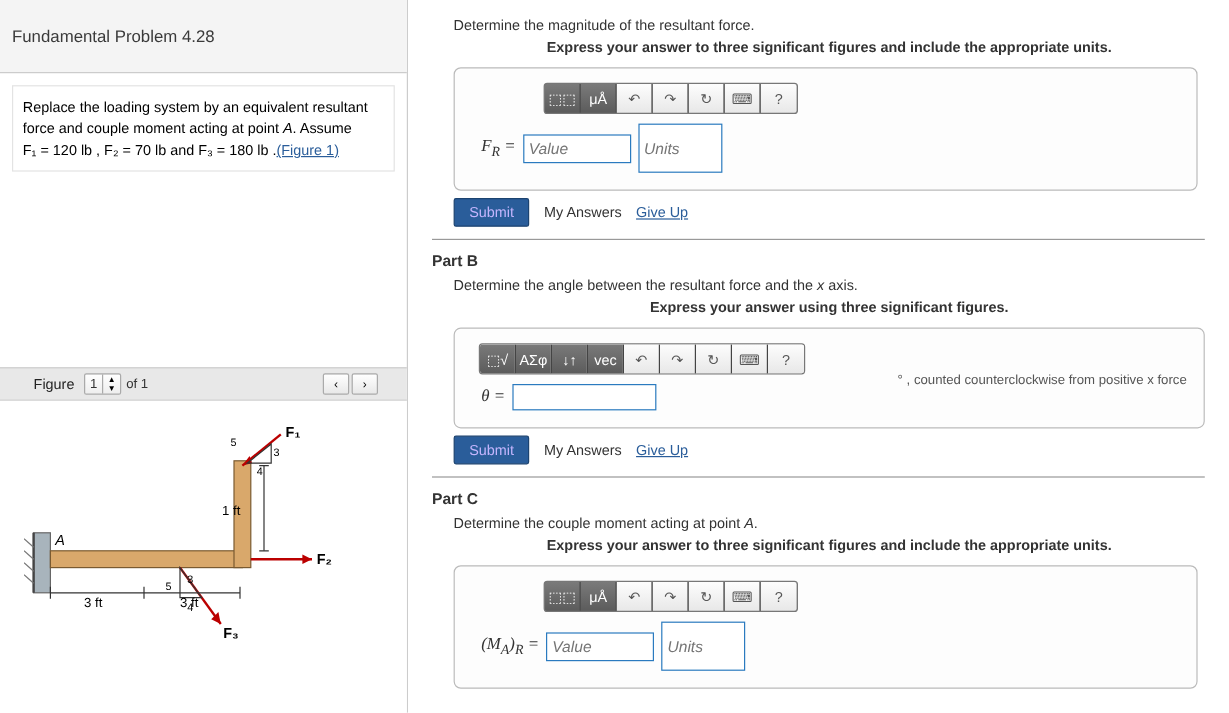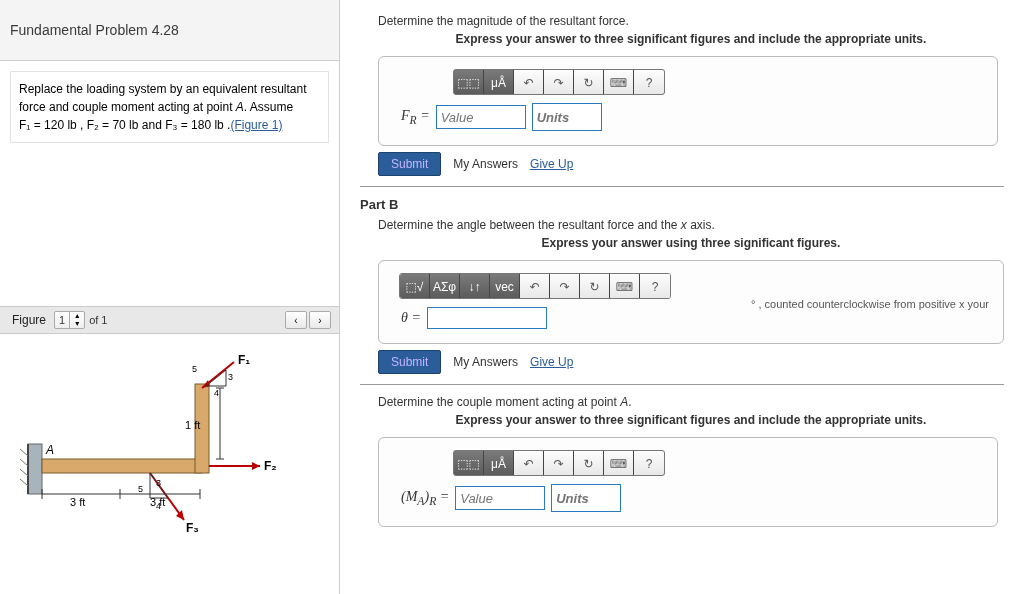--- a/index.html
+++ b/index.html
@@ -2,41 +2,41 @@
 <html><head>
 <meta charset="utf-8">
 <style>
 * { box-sizing: border-box; margin: 0; padding: 0; }
 body { font-family: Arial, sans-serif; font-size: 12px; color: #333; background: #fff; width: 1024px; height: 594px; display: flex; }
 .left-col { width: 340px; border-right: 1px solid #ccc; display: flex; flex-direction: column; }
 .right-col { flex: 1; padding: 8px 20px; overflow: hidden; }
 .title-bar { background: #f4f4f4; padding: 22px 10px; font-size: 14px; border-bottom: 1px solid #ccc; color: #3a3a3a; }
 .prob-box { border: 1px solid #e3e3e3; margin: 10px; padding: 8px; font-size: 12px; line-height: 1.5; color: #000; }
 .figure-panel { margin-top: auto; }
-.figure-header { background: #e8e8e8; border-top: 1px solid #ccc; border-bottom: 1px solid #ccc; padding: 4px 8px; display: flex; align-items: center; gap: 4px; }
+.figure-header { background: #e8e8e8; border-top: 1px solid #ccc; border-bottom: 1px solid #ccc; padding: 4px 24px; display: flex; align-items: center; gap: 4px; }
 .figure-header .label { font-size: 12px; color: #222; padding: 2px 4px; }
 .stepper { display: inline-flex; border: 1px solid #aaa; border-radius: 2px; background: linear-gradient(#fff,#eee); height: 18px; }
 .stepper button { width: 14px; border: none; background: none; font-size: 8px; line-height: 8px; cursor: pointer; }
 .of-label { font-size: 11px; }
 .nav-btns { margin-left: auto; display: flex; gap: 2px; }
 .nav-btn { width: 22px; height: 18px; border: 1px solid #aaa; border-radius: 2px; background: linear-gradient(#fff,#e8e8e8); font-size: 10px; cursor: pointer; }
 .figure-canvas { height: 260px; display: flex; align-items: center; justify-content: center; background: #fff; }
 
 .part-text { font-size: 12px; margin: 6px 0 4px 18px; }
 .bold-text { font-weight: bold; font-size: 12px; margin: 4px 0 10px 18px; text-align: center; }
 .part-label { font-weight: bold; font-size: 13px; margin: 8px 0 4px 0; }
 .answer-box { border: 1px solid #bbb; border-radius: 6px; margin: 6px 0 6px 18px; padding: 12px 14px 8px 14px; background: #fdfdfd; max-width: 620px; position: relative; }
 .toolbar { display: inline-flex; border: 1px solid #777; border-radius: 3px; overflow: hidden; background: #6a6a6a; height: 26px; margin-bottom: 8px; margin-left: 60px; }
 .tbtn { width: 30px; height: 26px; background: linear-gradient(#7a7a7a,#595959); border: none; border-right: 1px solid #444; color: #fff; font-size: 12px; cursor: pointer; display: flex; align-items: center; justify-content: center; }
 .tbtn.light { background: linear-gradient(#fdfdfd,#e6e6e6); color: #555; }
 .tbtn:last-child { border-right: none; }
 .answer-row { display: flex; align-items: center; gap: 6px; margin-bottom: 6px; }
 .answer-row .eq-label { font-family: 'Times New Roman', serif; font-style: italic; font-size: 14px; margin-left: 8px; }
 .value-input { border: 1px solid #2a7abf; height: 24px; width: 90px; padding: 2px 4px; color: #888; font-style: italic; font-size: 13px; }
-.units-input { border: 1px solid #2a7abf; height: 28px; width: 70px; padding: 2px 4px; color: #737373; font-style: italic; font-size: 13px; font-weight: bold; }
+.units-input { border: 1px solid #2a7abf; height: 41px; width: 70px; padding: 2px 4px; color: #737373; font-style: italic; font-size: 13px; }
 .plain-input { border: 1px solid #2a7abf; height: 22px; width: 120px; padding: 2px 4px; }
 .submit-row { margin: 4px 0 4px 18px; display: flex; align-items: center; gap: 12px; }
 .submit-btn { background: #2a5d9a; color: #c4b5fd; border: 1px solid #1c4370; padding: 4px 12px; font-size: 12px; cursor: pointer; border-radius: 2px; }
 .link-text { color: #2a5d9a; text-decoration: underline; font-size: 12px; cursor: pointer; }
 .my-answers { font-size: 12px; color: #333; }
 hr.sep { border: none; border-top: 1px solid #999; margin: 10px 0; }
 .hint-suffix { font-size: 11px; color: #555; margin-left: 8px; }
 svg.diagram { width: 300px; height: 240px; }
 .answer-box.wide { max-width: 960px; display:flex; align-items:center; gap:12px; }
 .toolbar-b { display:inline-flex; border:1px solid #777; border-radius:3px; overflow:hidden; height:26px; margin-left: 6px;}
@@ -170,30 +170,31 @@
       <button class="tbtn light">⌨</button>
       <button class="tbtn light">?</button>
      </div>
      <div class="answer-row" style="margin-top:8px;">
       <span class="eq-label">θ =</span>
       <input class="plain-input" style="">
      </div>
     </div>
     <span class="hint-suffix" style="margin-left:auto;">
       <span>°</span>
-      <span>, counted counterclockwise from positive x your</span>
+      <span>, counted counterclockwise from positive x force</span>
     </span>
   </div>
   <div class="submit-row">
     <button class="submit-btn">Submit</button>
     <span class="my-answers">My Answers</span>
     <a class="link-text">Give Up</a>
   </div>
   <hr class="sep">
 
+  <div class="part-label">Part C</div>
   <div class="part-text">Determine the couple moment acting at point <i>A</i>.</div>
   <div class="bold-text">Express your answer to three significant figures and include the appropriate units.</div>
   <div class="answer-box">
     <div class="toolbar">
       <button class="tbtn">⬚⬚</button>
       <button class="tbtn">μÅ</button>
       <button class="tbtn light">↶</button>
       <button class="tbtn light">↷</button>
       <button class="tbtn light">↻</button>
       <button class="tbtn light">⌨</button>

